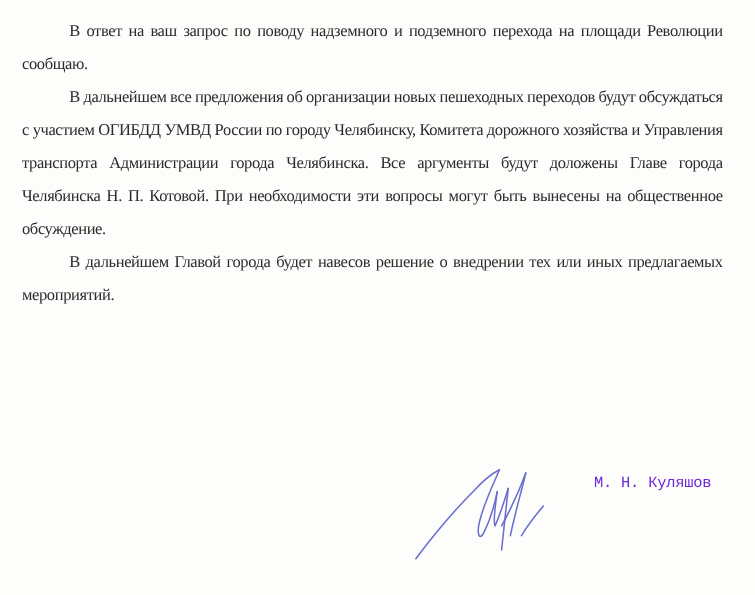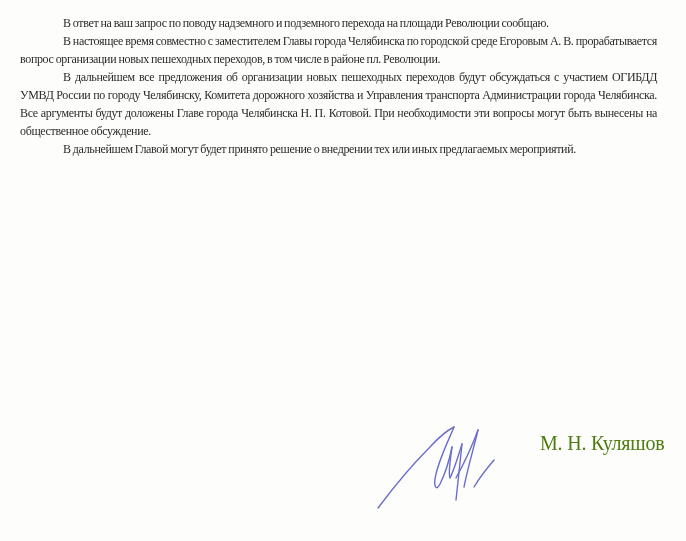--- a/index.html
+++ b/index.html
@@ -20,22 +20,22 @@
       width: 686px;
       height: 541px;
       background: #fdfdfb;
     }
     .letter-body {
       position: absolute;
       left: 20px;
       top: 14px;
       width: 637px;
       font-family: "Liberation Serif", serif;
-      font-size: 12px;
-      line-height: 18px;
+      font-size: 15px;
+      line-height: 30px;
       color: #2b2b2b;
       letter-spacing: -0.35px;
       word-spacing: -0.5px;
     }
     .para {
       margin: 0;
       text-indent: 43px;
       text-align: justify;
     }
     .signature-block {
@@ -49,36 +49,35 @@
       position: absolute;
       left: 0;
       top: 0;
       width: 140px;
       height: 105px;
     }
     .signatory-name {
       position: absolute;
       left: 170px;
       top: 20px;
-      font-family: Liberation Serif, serif;
-      font-size: 20px;
-      color: #4d7c0f;
+      font-family: Liberation Mono, monospace;
+      font-size: 14px;
+      color: #6d28d9;
       white-space: nowrap;
       letter-spacing: -0.2px;
     }
   </style>
 </head>
 <body>
 
 <div class="page">
   <div class="letter-body">
     <p class="para">В ответ на ваш запрос по поводу надземного и подземного перехода на площади Революции сообщаю.</p>
-    <p class="para">В настоящее время совместно с заместителем Главы города Челябинска по городской среде Егоровым А. В. прорабатывается вопрос организации новых пешеходных переходов, в том числе в районе пл. Революции.</p>
     <p class="para">В дальнейшем все предложения об организации новых пешеходных переходов будут обсуждаться с участием ОГИБДД УМВД России по городу Челябинску, Комитета дорожного хозяйства и Управления транспорта Администрации города Челябинска. Все аргументы будут доложены Главе города Челябинска Н. П. Котовой. При необходимости эти вопросы могут быть вынесены на общественное обсуждение.</p>
-    <p class="para">В дальнейшем Главой могут будет принято решение о внедрении тех или иных предлагаемых мероприятий.</p>
+    <p class="para">В дальнейшем Главой города будет навесов решение о внедрении тех или иных предлагаемых мероприятий.</p>
   </div>
 
   <div class="signature-block">
     <svg class="signature-scribble" viewBox="0 0 140 105" xmlns="http://www.w3.org/2000/svg">
       <g fill="none" stroke="#5a5fc8" stroke-width="1.4" stroke-linecap="round" stroke-linejoin="round" opacity="0.9">
 
         <path d="M8 96 C 20 80, 40 55, 60 35 C 70 24, 78 18, 84 15"></path>
 
         <path d="M84 15 C 80 25, 70 45, 66 62 C 63 74, 66 80, 70 72 C 75 62, 80 45, 82 35"></path>
         <path d="M82 35 C 80 50, 78 62, 80 66 C 83 60, 88 45, 92 32"></path>

